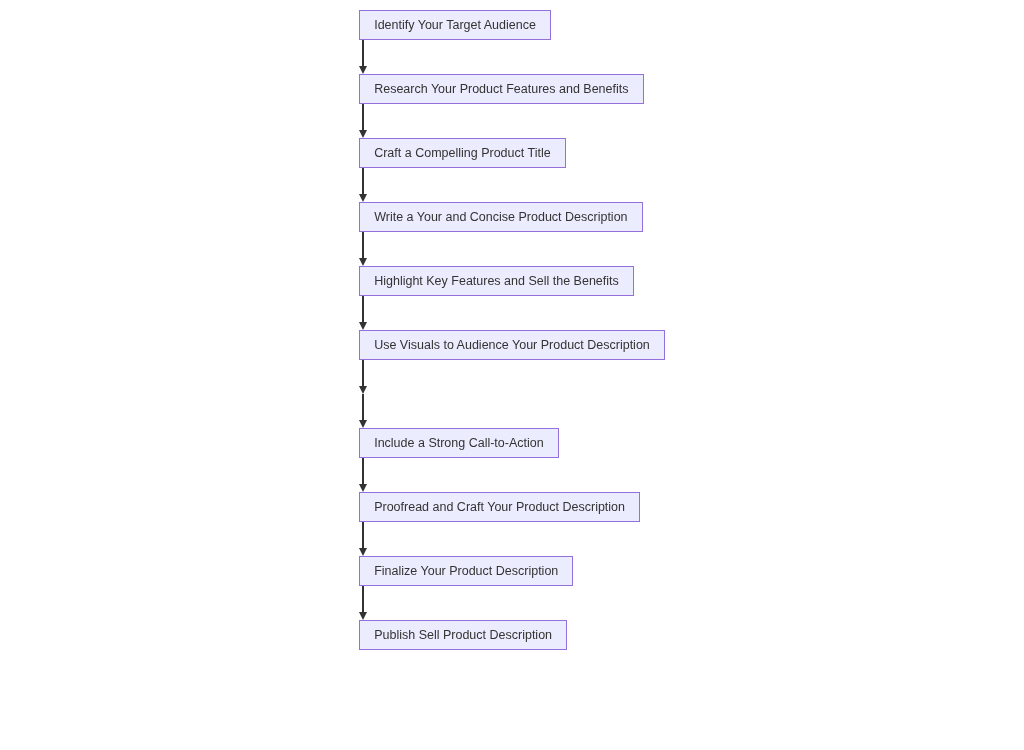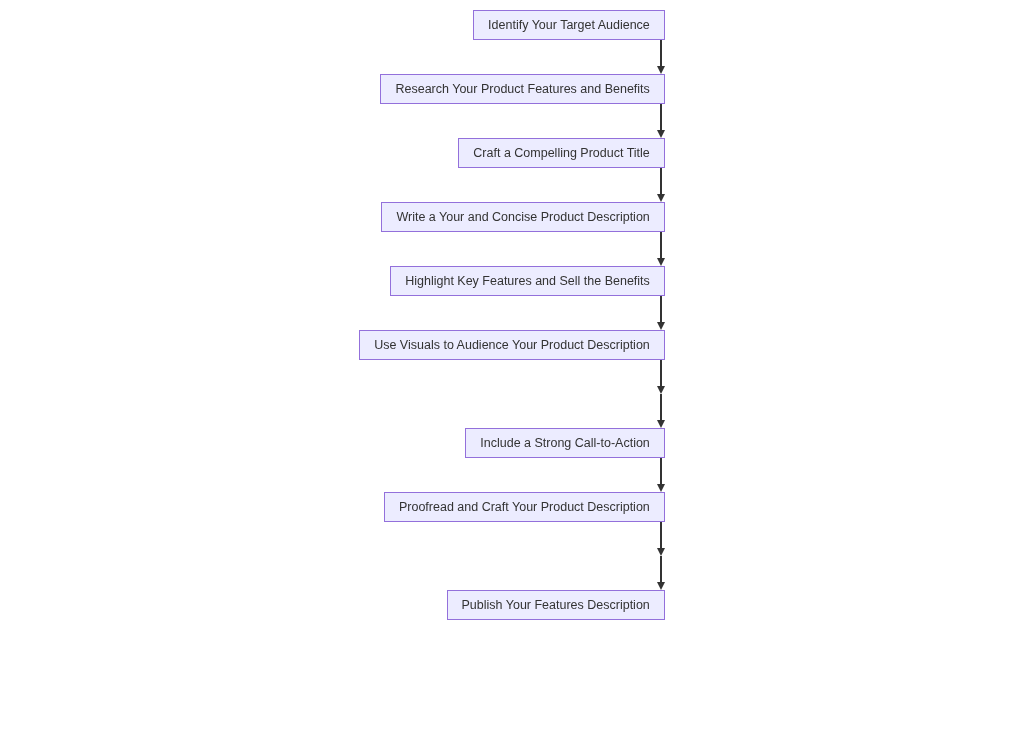--- a/index.html
+++ b/index.html
@@ -14,21 +14,21 @@
       font-family: -apple-system, BlinkMacSystemFont, "Segoe UI", Helvetica, Arial, sans-serif;
       display: flex;
       flex-direction: column;
       align-items: center;
       justify-content: flex-start;
       padding-top: 10px;
     }
     .flowchart {
       display: flex;
       flex-direction: column;
-      align-items: flex-end;
+      align-items: flex-start;
     }
     .node {
       background: #ECECFF;
       border: 1px solid #9370DB;
       padding: 7px 14px;
       font-size: 12.5px;
       color: #333333;
       text-align: center;
       white-space: nowrap;
     }
@@ -118,22 +118,25 @@
   </div>
 
   <div class="node">
     <span>Proofread and Craft Your Product Description</span>
   </div>
   <div class="arrow">
     <div class="arrow-line"></div>
     <div class="arrow-head"></div>
   </div>
 
+  <div class="node">
+    <span>Finalize Your Product Description</span>
+  </div>
   <div class="arrow">
     <div class="arrow-line"></div>
     <div class="arrow-head"></div>
   </div>
 
   <div class="node">
-    <span>Publish Your Features Description</span>
+    <span>Publish Sell Product Description</span>
   </div>
 
 </div>
 
 </body></html>

